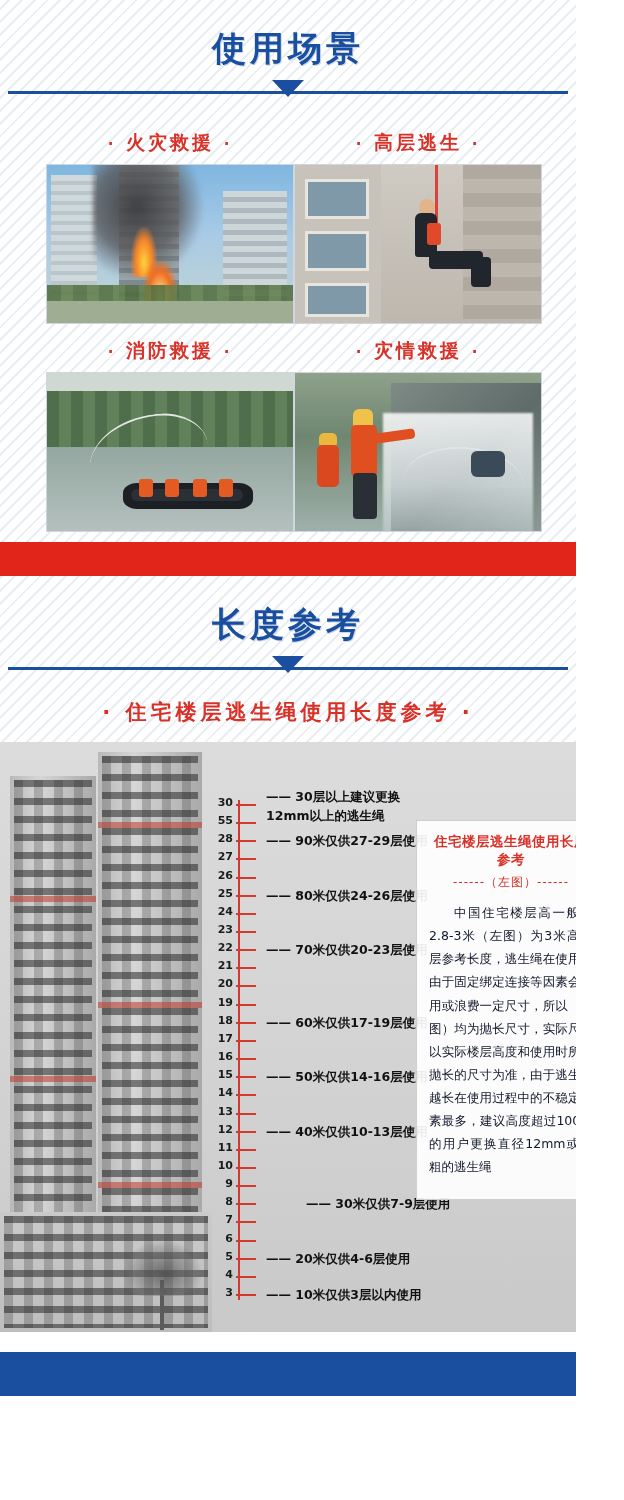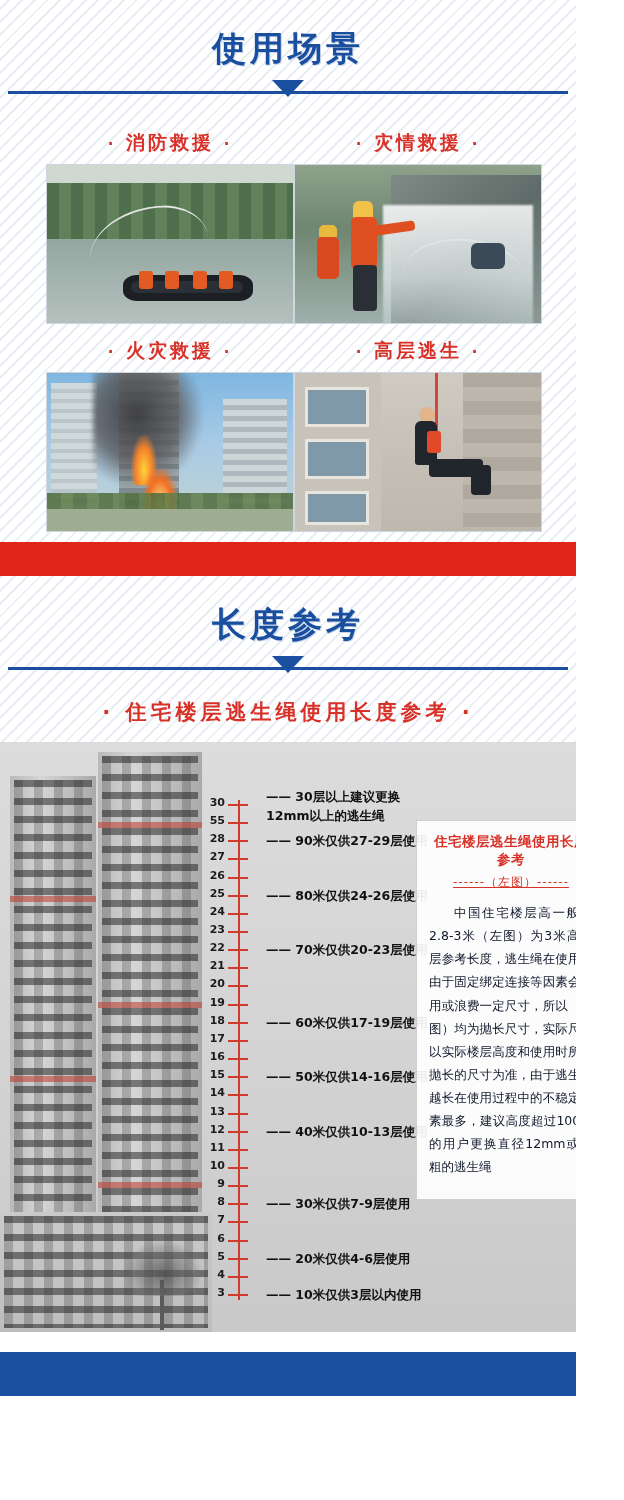--- a/index.html
+++ b/index.html
@@ -211,21 +211,21 @@
   .axis {
     position:absolute;
     left: 238px;
     top: 58px;
     width: 2px;
     height: 500px;
     background: #d23a2e;
   }
   .tick {
     position:absolute;
-    left: 228px;
+    left: 236px;
     width: 20px;
     height: 2px;
     background: #d23a2e;
   }
   .tick-num {
     position:absolute;
     right: 100%;
     top: -8px;
     margin-right: 3px;
     font-size: 11px;
@@ -264,21 +264,20 @@
     letter-spacing:.5px;
     font-family: "DejaVu Sans", sans-serif;
   }
   .card .sub {
     color:#d83128;
     font-size: 12px;
     text-align:center;
     margin: 5px 0 10px 0;
     letter-spacing: 1px;
     font-family: "DejaVu Sans", sans-serif;
-    text-decoration: underline;
   }
   .card p {
     font-size: 12.5px;
     line-height: 1.85;
     color:#0f172a;
     text-indent: 2em;
     font-family: "DejaVu Sans", sans-serif;
     text-align: justify;
   }
 
@@ -294,62 +293,20 @@
   <div class="stripes">
 
     <div class="sec-title-wrap">
       <div class="sec-title">使用场景</div>
     </div>
     <div class="sec-rule">
       <div class="tri"></div>
     </div>
 
     <div class="scene-block">
-
-      <div class="scene-row">
-        <div class="scene-col">
-          <div class="scene-cap">
-            <span class="dot">·</span>
-            <span>消防救援</span>
-            <span class="dot">·</span>
-          </div>
-          <div class="photo p-water">
-            <div class="sky"></div>
-            <div class="trees"></div>
-            <div class="river"></div>
-            <div class="line"></div>
-            <div class="boat"></div>
-            <div class="boat2"></div>
-            <div class="v1"></div>
-            <div class="v2"></div>
-            <div class="v3"></div>
-            <div class="v4"></div>
-          </div>
-        </div>
-
-        <div class="scene-col">
-          <div class="scene-cap">
-            <span class="dot">·</span>
-            <span>灾情救援</span>
-            <span class="dot">·</span>
-          </div>
-          <div class="photo p-dis">
-            <div class="rock"></div>
-            <div class="water"></div>
-            <div class="ropeline"></div>
-            <div class="ff-head"></div>
-            <div class="ff-body"></div>
-            <div class="ff-arm"></div>
-            <div class="ff-legs"></div>
-            <div class="ff2-head"></div>
-            <div class="ff2-body"></div>
-            <div class="vic"></div>
-          </div>
-        </div>
-      </div>
 
       <div class="scene-row">
         <div class="scene-col">
           <div class="scene-cap">
             <span class="dot">·</span>
             <span>火灾救援</span>
             <span class="dot">·</span>
           </div>
           <div class="photo p-fire">
             <div class="twr-left"></div>
@@ -378,20 +335,62 @@
             <div class="rope"></div>
             <div class="person-head"></div>
             <div class="person-body"></div>
             <div class="gear"></div>
             <div class="person-legs"></div>
             <div class="person-legs2"></div>
           </div>
         </div>
       </div>
 
+      <div class="scene-row">
+        <div class="scene-col">
+          <div class="scene-cap">
+            <span class="dot">·</span>
+            <span>消防救援</span>
+            <span class="dot">·</span>
+          </div>
+          <div class="photo p-water">
+            <div class="sky"></div>
+            <div class="trees"></div>
+            <div class="river"></div>
+            <div class="line"></div>
+            <div class="boat"></div>
+            <div class="boat2"></div>
+            <div class="v1"></div>
+            <div class="v2"></div>
+            <div class="v3"></div>
+            <div class="v4"></div>
+          </div>
+        </div>
+
+        <div class="scene-col">
+          <div class="scene-cap">
+            <span class="dot">·</span>
+            <span>灾情救援</span>
+            <span class="dot">·</span>
+          </div>
+          <div class="photo p-dis">
+            <div class="rock"></div>
+            <div class="water"></div>
+            <div class="ropeline"></div>
+            <div class="ff-head"></div>
+            <div class="ff-body"></div>
+            <div class="ff-arm"></div>
+            <div class="ff-legs"></div>
+            <div class="ff2-head"></div>
+            <div class="ff2-body"></div>
+            <div class="vic"></div>
+          </div>
+        </div>
+      </div>
+
     </div>
   </div>
 
   <div class="red-banner">
   </div>
 
   <div class="stripes">
 
     <div class="sec-title-wrap">
       <div class="sec-title">长度参考</div>
@@ -528,21 +527,21 @@
         </div>
         <div class="note" style="top: 271.778px;">
           <div>—— 60米仅供17-19层使用</div>
         </div>
         <div class="note" style="top: 326.222px;">
           <div>—— 50米仅供14-16层使用</div>
         </div>
         <div class="note" style="top: 380.667px;">
           <div>—— 40米仅供10-13层使用</div>
         </div>
-        <div class="note" style="top: 453.259px;">
+        <div class="note" style="top: 453.259px; margin-left: 40px;">
           <div>—— 30米仅供7-9层使用</div>
         </div>
         <div class="note" style="top: 507.704px;">
           <div>—— 20米仅供4-6层使用</div>
         </div>
         <div class="note" style="top: 544px;">
           <div>—— 10米仅供3层以内使用</div>
         </div>
       </div>
 

